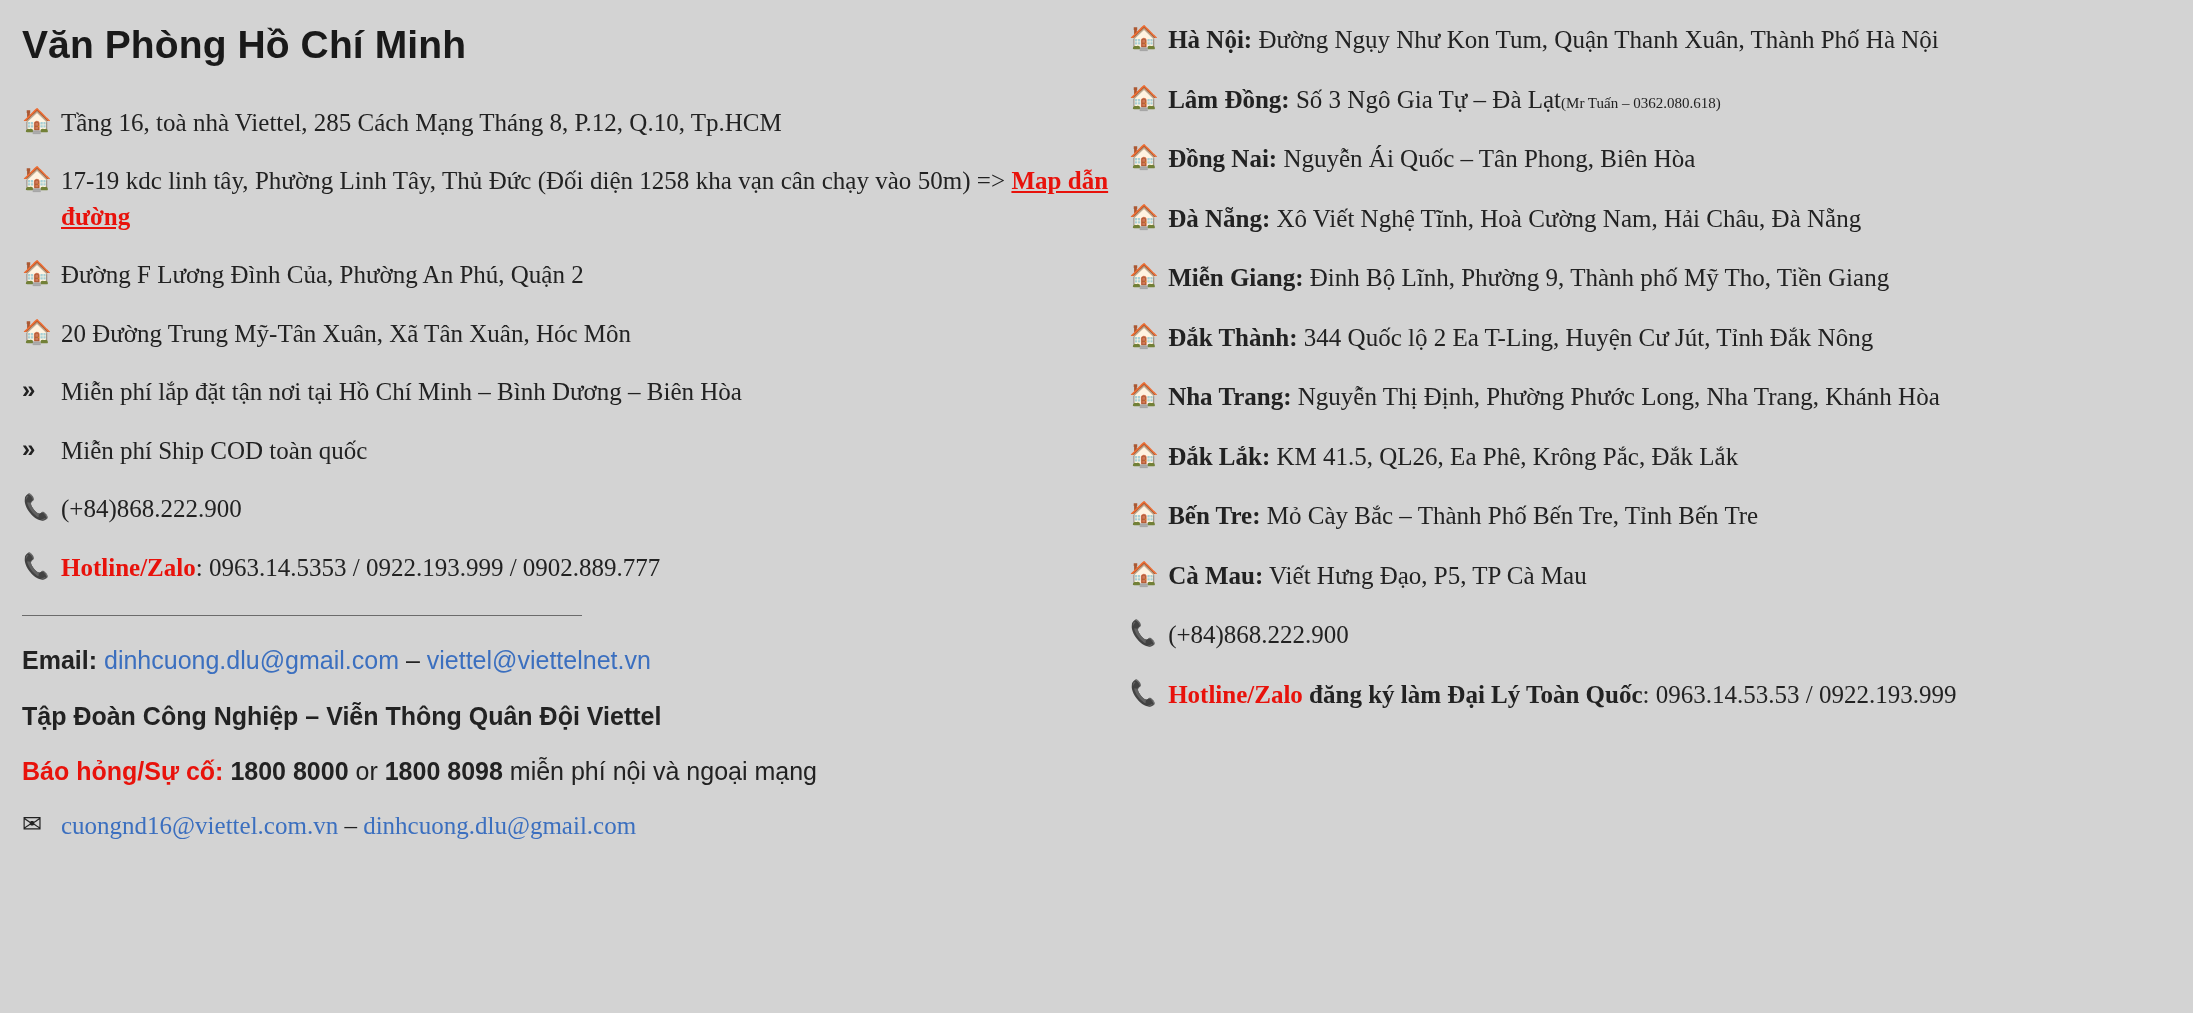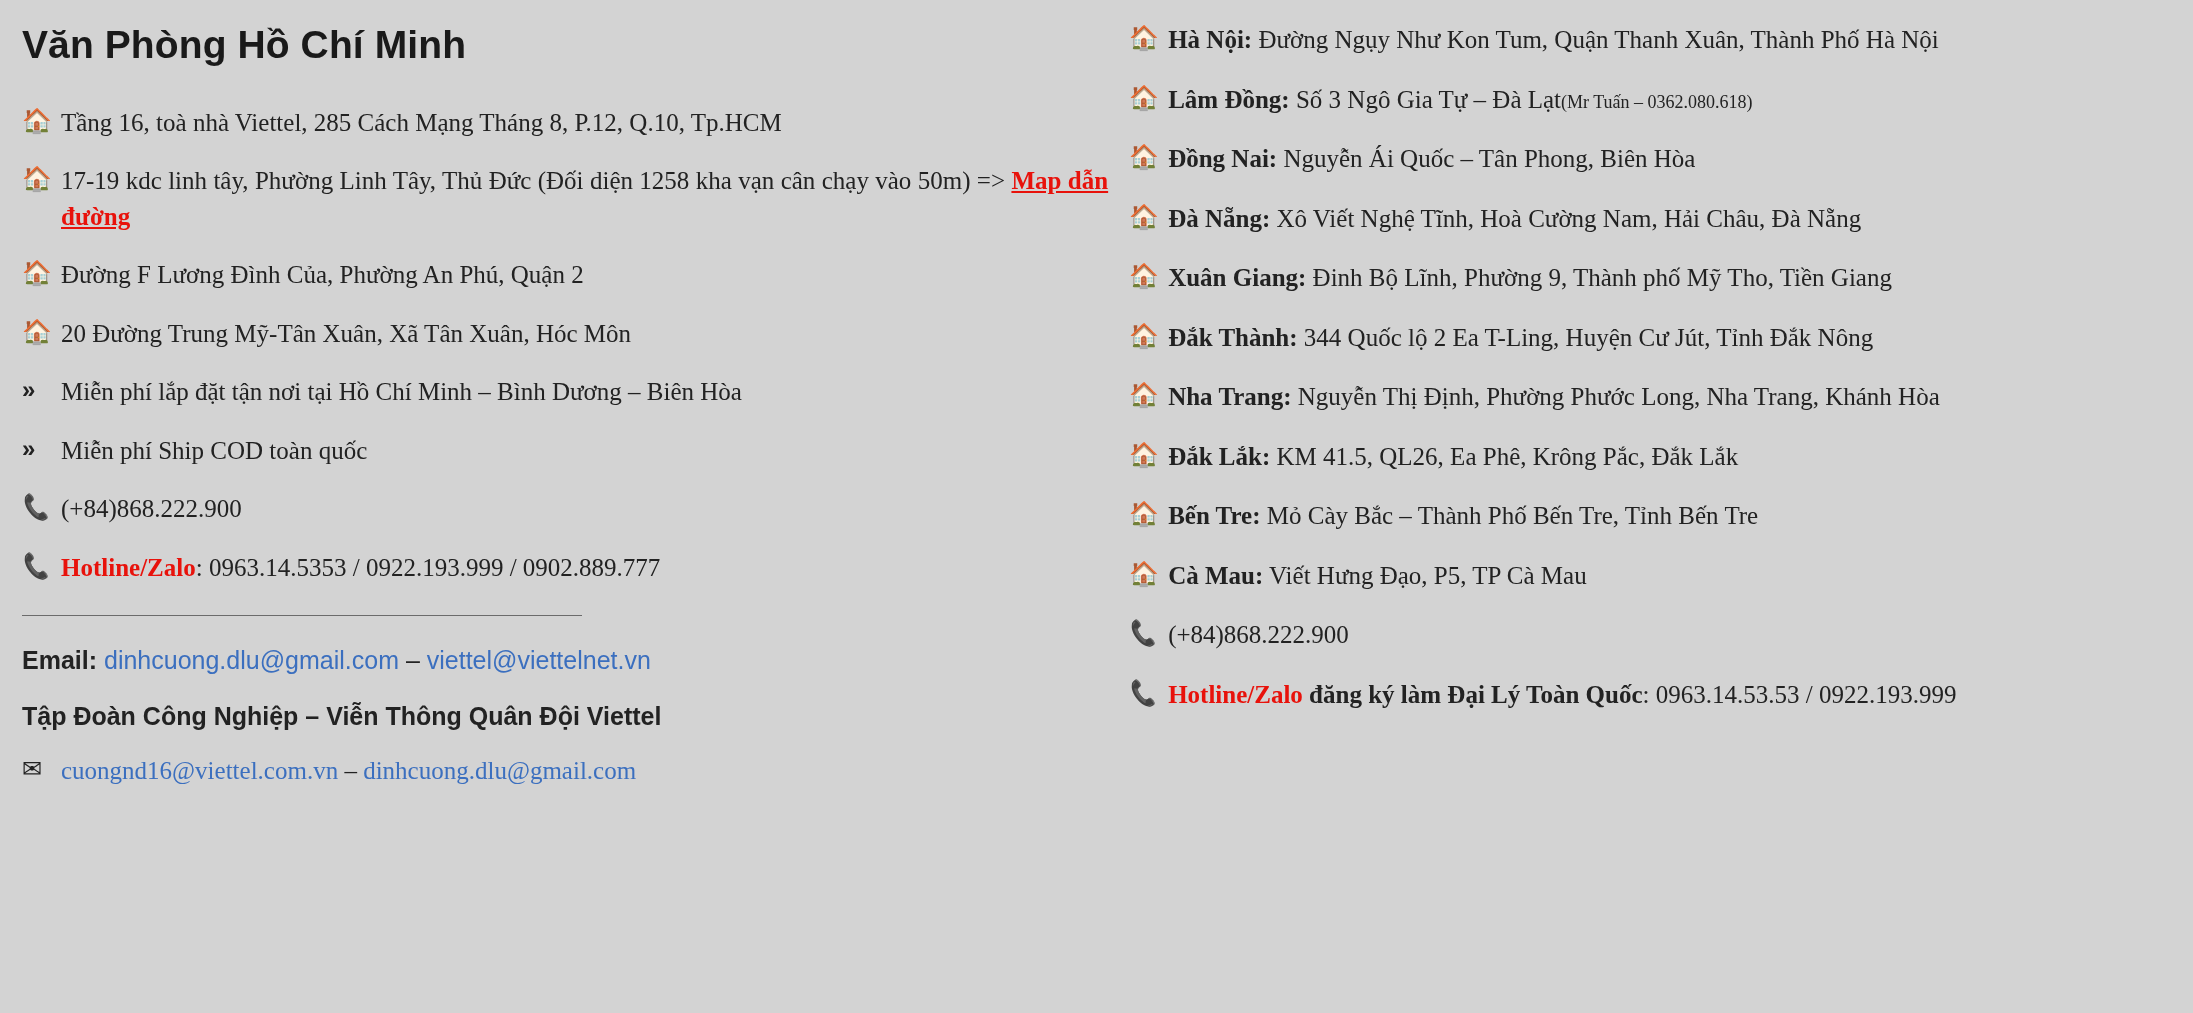--- a/index.html
+++ b/index.html
@@ -91,21 +91,21 @@
     font-size: 23px;
   }
   .home-ic {
     font-size: 24px;
   }
   .chev {
     font-size: 22px;
     font-weight: bold;
     letter-spacing: -2px;
   }
-  .small-note { font-size: 18px; }
+  .small-note { font-size: 15px; }
 </style>
 </head>
 <body>
 
 <div class="page">
 
   <div class="col col-left">
     <h2>Văn Phòng Hồ Chí Minh</h2>
 
     <div class="row">
@@ -150,20 +150,24 @@
 
     <hr class="sep">
 
     <div class="blockline">
       <span class="bold">Email:</span>
       <a class="link" href="#">dinhcuong.dlu@gmail.com</a><span> – </span><a class="link" href="#">viettel@viettelnet.vn</a>
     </div>
 
     <div class="blockline bold">Tập Đoàn Công Nghiệp – Viễn Thông Quân Đội Viettel</div>
 
+    <div class="blockline">
+      <span class="redb">Báo hỏng/Sự cố:</span>
+      <span class="bold">1800 8000</span><span> or </span><span class="bold">1800 8098</span><span> miễn phí nội và ngoại mạng</span>
+    </div>
 
     <div class="row">
       <span class="ic mailicon">✉</span>
       <span class="tx"><a class="link" href="#">cuongnd16@viettel.com.vn</a><span> – </span><a class="link" href="#">dinhcuong.dlu@gmail.com</a></span>
     </div>
   </div>
 
   <div class="col col-right">
 
     <div class="row rowr">
@@ -181,21 +185,21 @@
       <span class="tx"><span class="bold">Đồng Nai:</span><span> Nguyễn Ái Quốc – Tân Phong, Biên Hòa</span></span>
     </div>
 
     <div class="row rowr">
       <span class="ic home-ic">🏠</span>
       <span class="tx"><span class="bold">Đà Nẵng:</span><span> Xô Viết Nghệ Tĩnh, Hoà Cường Nam, Hải Châu, Đà Nẵng</span></span>
     </div>
 
     <div class="row rowr">
       <span class="ic home-ic">🏠</span>
-      <span class="tx"><span class="bold">Xuân Giang:</span><span> Đinh Bộ Lĩnh, Phường 9, Thành phố Mỹ Tho, Tiền Giang</span></span>
+      <span class="tx"><span class="bold">Miễn Giang:</span><span> Đinh Bộ Lĩnh, Phường 9, Thành phố Mỹ Tho, Tiền Giang</span></span>
     </div>
 
     <div class="row rowr">
       <span class="ic home-ic">🏠</span>
       <span class="tx"><span class="bold">Đắk Thành:</span><span> 344 Quốc lộ 2 Ea T-Ling, Huyện Cư Jút, Tỉnh Đắk Nông</span></span>
     </div>
 
     <div class="row rowr">
       <span class="ic home-ic">🏠</span>
       <span class="tx"><span class="bold">Nha Trang:</span><span> Nguyễn Thị Định, Phường Phước Long, Nha Trang, Khánh Hòa</span></span>

